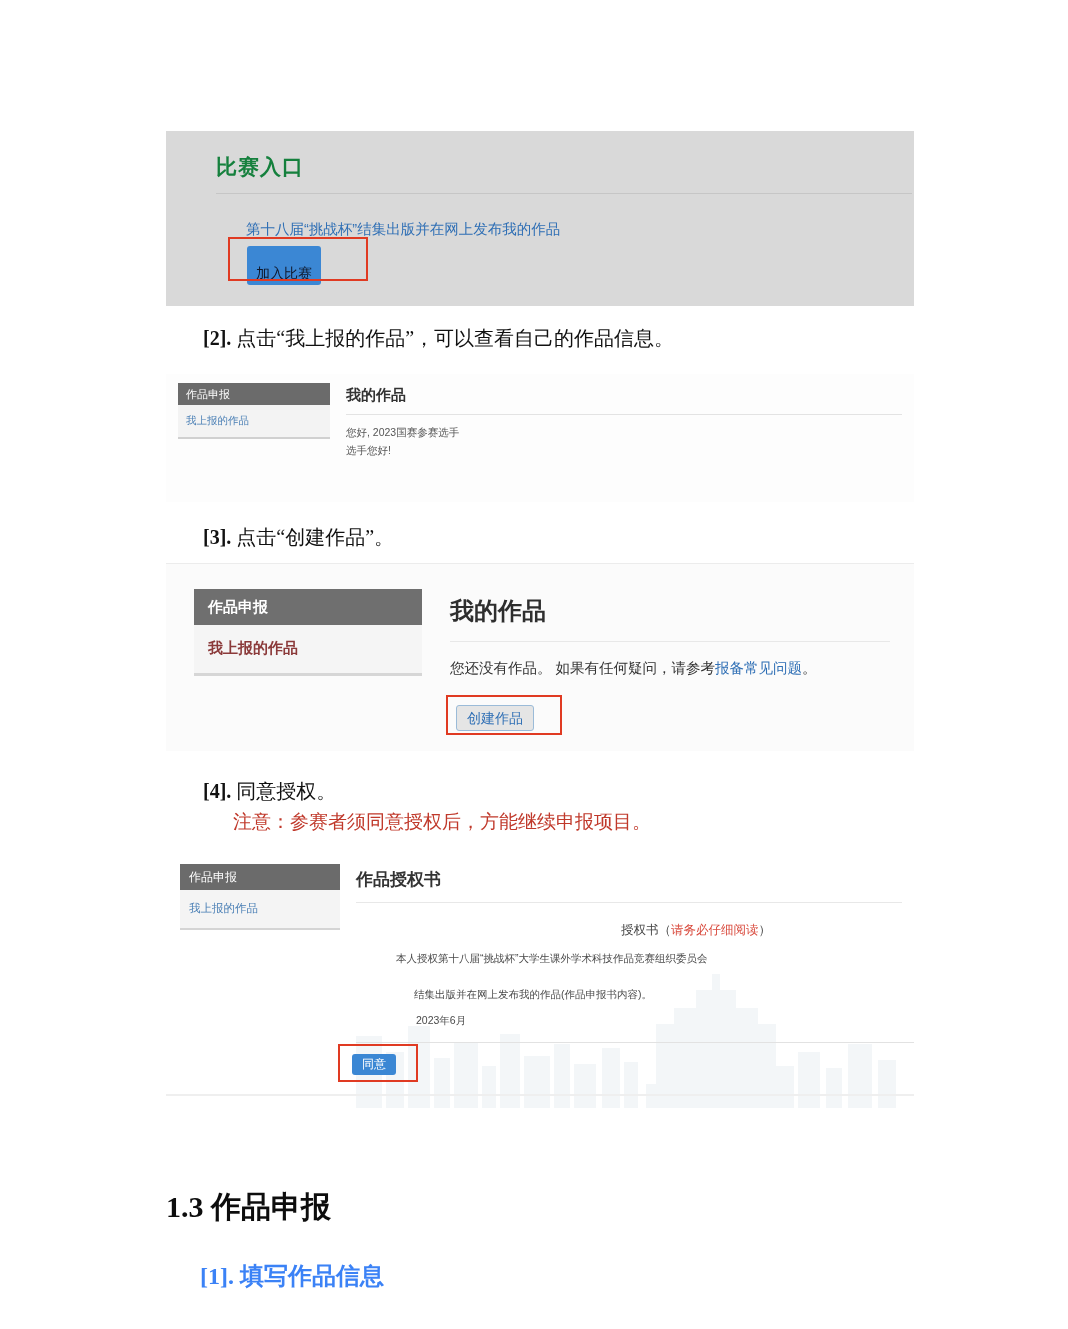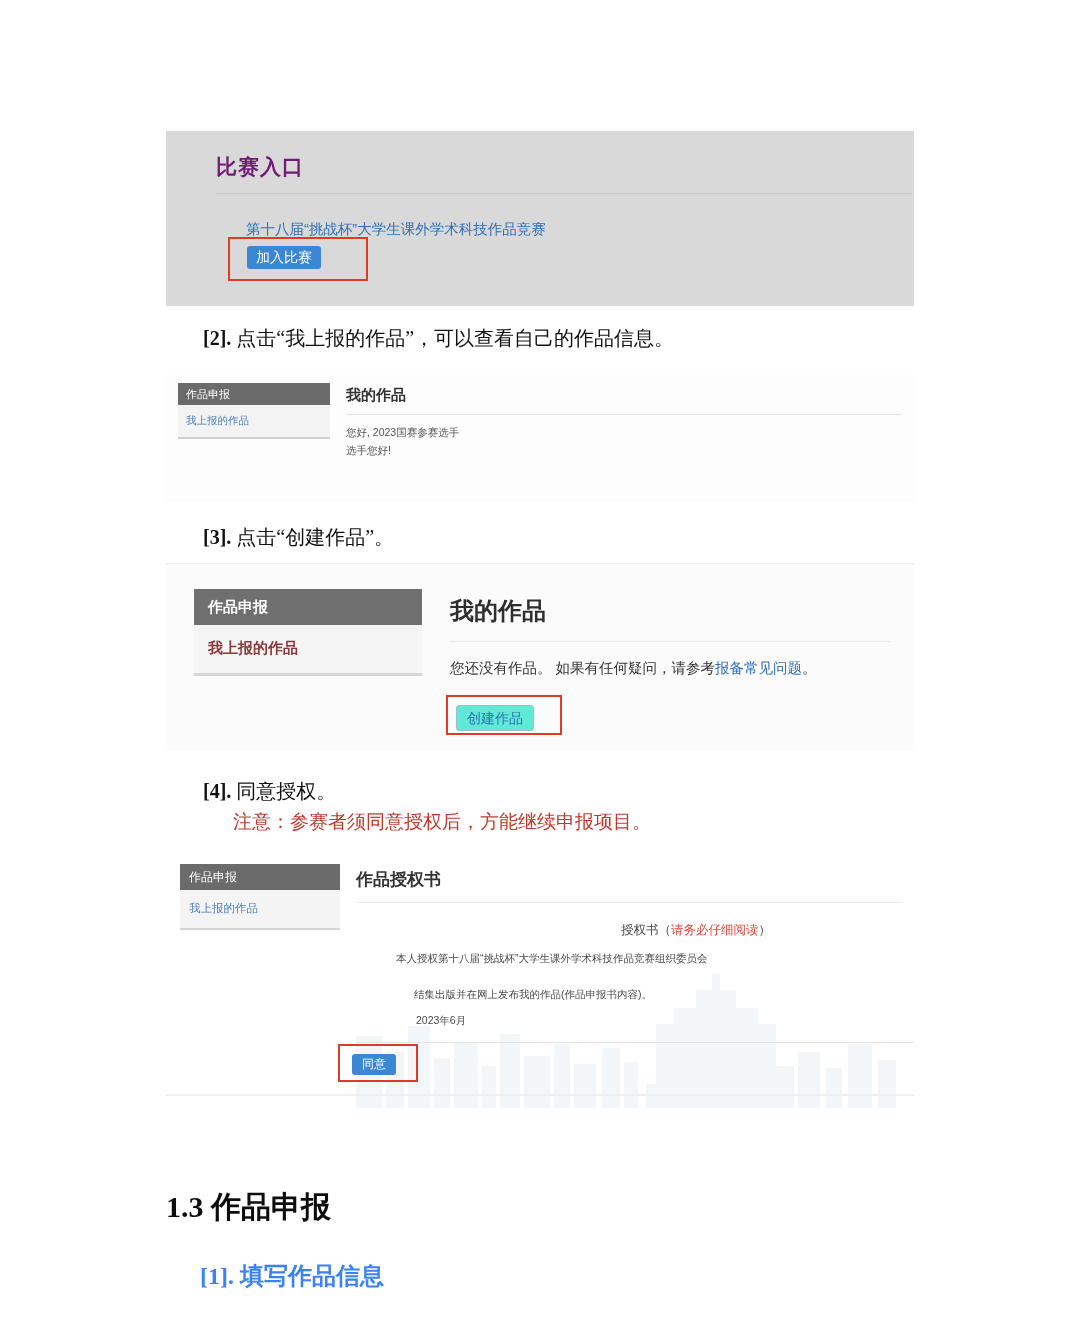--- a/index.html
+++ b/index.html
@@ -45,21 +45,21 @@
     width: 716px;
     height: 175px;
   }
   .fig1 .title {
     position: absolute;
     left: 18px;
     top: 22px;
     font-family: "Liberation Sans", sans-serif;
     font-weight: bold;
     font-size: 21px;
-    color: #701a75;
+    color: #15803d;
     letter-spacing: 1px;
   }
   .fig1 .rule {
     position: absolute;
     left: 18px;
     top: 62px;
     width: 696px;
     height: 1px;
     background: #c6c6c6;
   }
@@ -70,24 +70,24 @@
     font-family: "Liberation Sans", sans-serif;
     font-size: 14.5px;
     color: #2f6fb5;
     white-space: nowrap;
   }
   .fig1 .joinbtn {
     position: absolute;
     left: 49px;
     top: 115px;
     background: #3b87d4;
-    color: #ffffff;
+    color: #0f172a;
     font-family: "Liberation Sans", sans-serif;
     font-size: 14px;
-    padding: 4px 9px 5px 9px;
+    padding: 20px 9px 5px 9px;
     border-radius: 3px;
     line-height: 1;
   }
   .redbox {
     position: absolute;
     border: 2px solid #e03a22;
     box-sizing: border-box;
     background: transparent;
   }
   .fig1 .redbox {
@@ -253,21 +253,21 @@
     font-size: 14.5px;
     color: #333;
     white-space: nowrap;
   }
   .fig3 .desc a { color: #2f6fb5; text-decoration: none; }
   .fig3 .createbtn {
     position: absolute;
     left: 290px;
     top: 142px;
     border: 1px solid #9bbbd8;
-    background: #5eead4;
+    background: #e5e5e5;
     color: #2f6fb5;
     font-family: "Liberation Sans", sans-serif;
     font-size: 14px;
     padding: 5px 10px;
     border-radius: 3px;
     line-height: 1;
   }
   .fig3 .redbox {
     left: 280px;
     top: 132px;
@@ -365,21 +365,21 @@
 </style>
 </head>
 <body>
 
 <div class="page">
 
   <div class="fig1 shot">
     <div class="inner" style="background:#d9d9d9;">
       <div class="title">比赛入口</div>
       <div class="rule"></div>
-      <div class="link">第十八届“挑战杯”大学生课外学术科技作品竞赛</div>
+      <div class="link">第十八届“挑战杯”结集出版并在网上发布我的作品</div>
       <div class="joinbtn">加入比赛</div>
       <div class="redbox"></div>
     </div>
   </div>
 
   <div class="step" style="left:203px; top:325px;">
     <span class="num">[2].</span>
     <span>点击“我上报的作品”，可以查看自己的作品信息。</span>
   </div>
 

